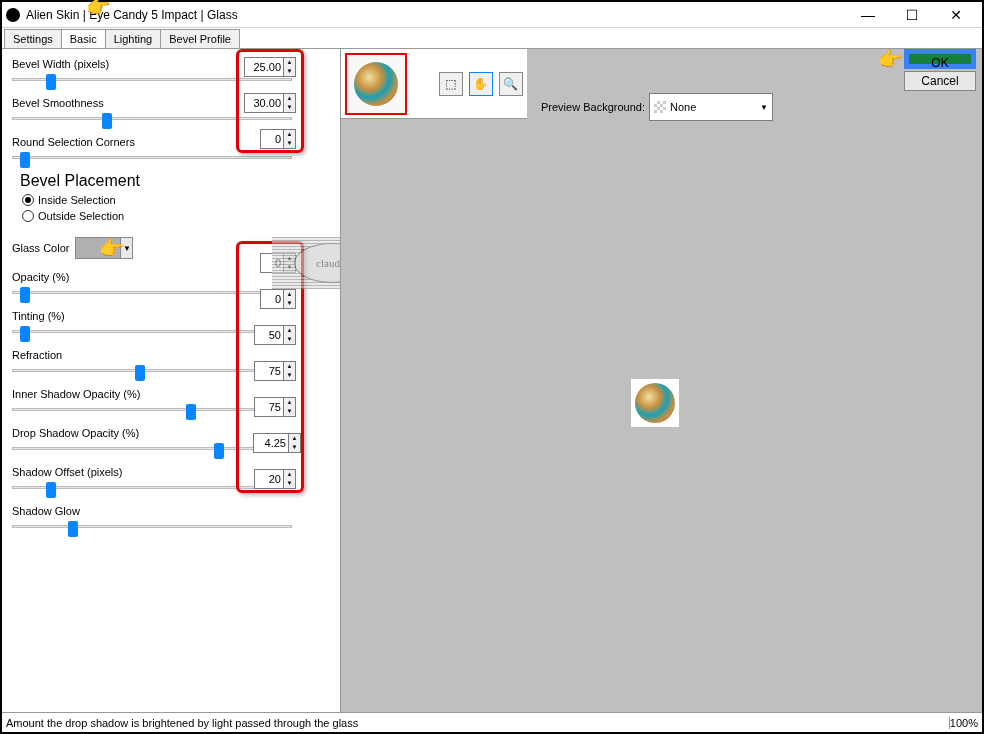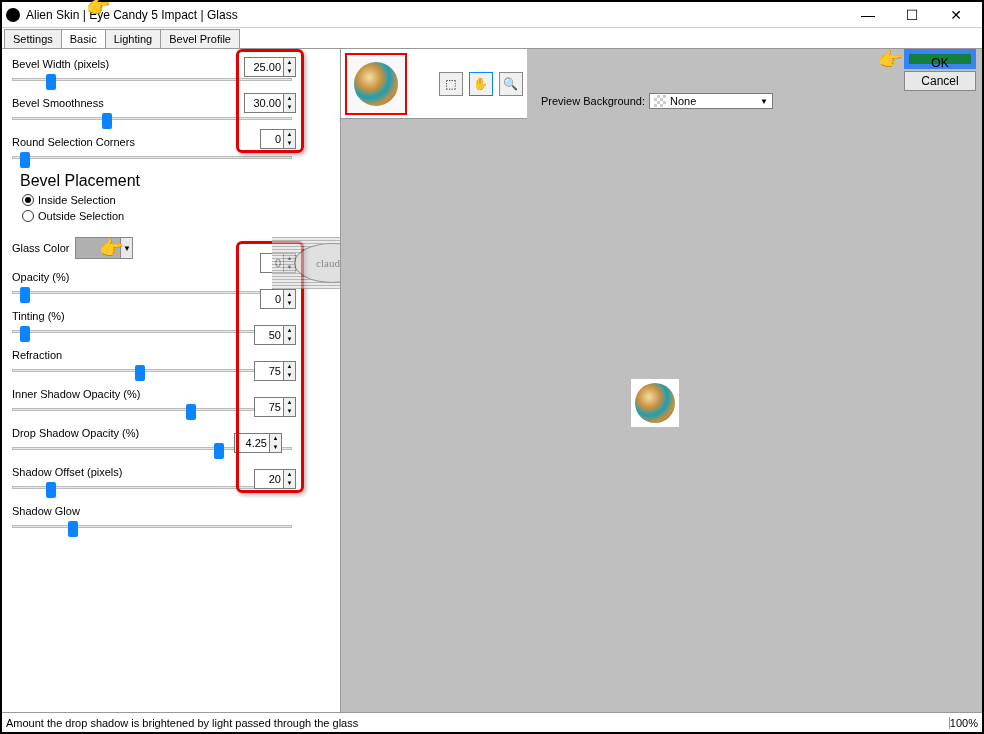--- a/index.html
+++ b/index.html
@@ -36,21 +36,21 @@
 .colordrop { width: 12px; display: flex; align-items: center; justify-content: center; border-left: 1px solid #888; font-size: 8px; }
 .redbox { position: absolute; border: 3px solid #e00000; border-radius: 6px; pointer-events: none; box-shadow: 2px 2px 4px rgba(0,0,0,0.3); }
 .statusbar { height: 20px; border-top: 1px solid #999; display: flex; align-items: center; font-size: 11px; padding: 0 4px; }
 .statusbar .msg { flex: 1; }
 .statusbar .zoom { padding: 0 0; border-left: 1px solid #999; }
 .thumbstrip { position: absolute; top: 0; left: 0; height: 70px; background: #fff; display: flex; align-items: center; padding: 4px; gap: 6px; border-bottom: 1px solid #999; }
 .thumb-box { width: 62px; height: 62px; border: 2px solid #e00; background: #f8f8f8; display: flex; align-items: center; justify-content: center; }
 .orb { width: 44px; height: 44px; border-radius: 50%; background: radial-gradient(circle at 35% 35%, #f0e0a0, #c89040 30%, #1a9fb5 50%, #c89040 70%, #805020); }
 .toolbtn { width: 24px; height: 24px; border: 1px solid #888; background: #f0f0f0; display: flex; align-items: center; justify-content: center; font-size: 12px; }
 .previewrow { position: absolute; top: 44px; left: 200px; display: flex; align-items: center; gap: 4px; font-size: 11px; }
-.select { width: 124px; height: 16px; border: 1px solid #7a7a7a; background: #fff; display: flex; align-items: center; padding: 0 4px; }
+.select { width: 124px; height: 28px; border: 1px solid #7a7a7a; background: #fff; display: flex; align-items: center; padding: 0 4px; }
 .select .swatch { width: 12px; height: 12px; background: repeating-conic-gradient(#ccc 0 25%, #fff 0 50%); background-size: 6px 6px; margin-right: 4px; }
 .okcancel { position: absolute; top: 0; right: 6px; display: flex; flex-direction: column; gap: 2px; z-index: 5; }
 .btn { width: 72px; height: 20px; border: 1px solid #888; background: #e8e8e8; font-size: 12px; text-align: center; line-height: 18px; }
 .btn.ok { border: 5px solid #3b82f6; background: #15803d; }
 .preview-orb { position: absolute; top: 330px; left: 290px; width: 48px; height: 48px; background: #fff; display: flex; align-items: center; justify-content: center; }
 .preview-orb .orb { width: 40px; height: 40px; }
 .hand-cursor { position: absolute; font-size: 20px; z-index: 20; pointer-events: none; }
 .watermark { position: absolute; left: 270px; top: 188px; width: 120px; height: 52px; background: repeating-linear-gradient(#888 0 1px, #ddd 1px 3px); opacity: 0.6; display: flex; align-items: center; justify-content: center; pointer-events: none; }
 .watermark .oval { width: 76px; height: 40px; background: #ccc; border-radius: 50%; border: 1px solid #555; display: flex; align-items: center; justify-content: center; font-family: cursive; font-size: 11px; color: #333; }
 </style>
@@ -219,21 +219,21 @@
           </div>
         </div>
 
       <div class="row">
           <div class="label">Shadow Offset (pixels)</div>
         </div>
       <div class="slider-track">
           <div class="track"></div>
           <div class="thumb" style="left:12%"></div>
         </div>
-      <div class="numbox" style="top:384px;left:232px;">
+      <div class="numbox" style="top:384px;left:251px;">
           <input style="width: 36px;" value="4.25">
           <div class="spinner">
             <div class="up">▲</div>
             <div class="down">▼</div>
           </div>
         </div>
 
       <div class="row">
           <div class="label">Shadow Glow</div>
         </div>

